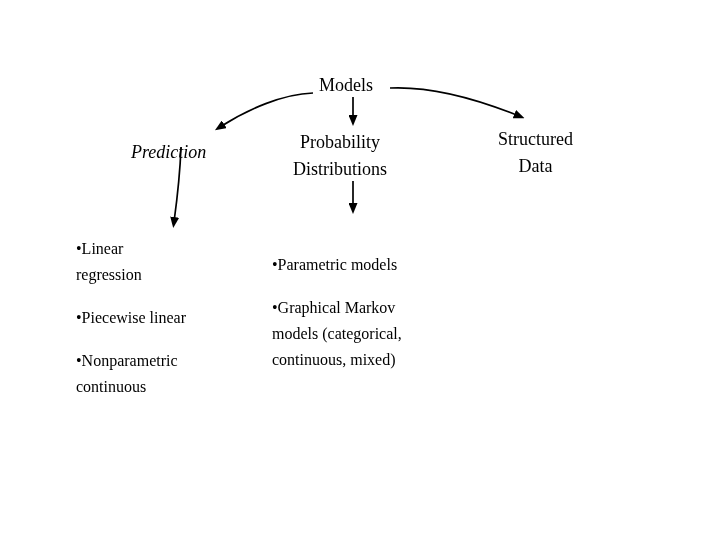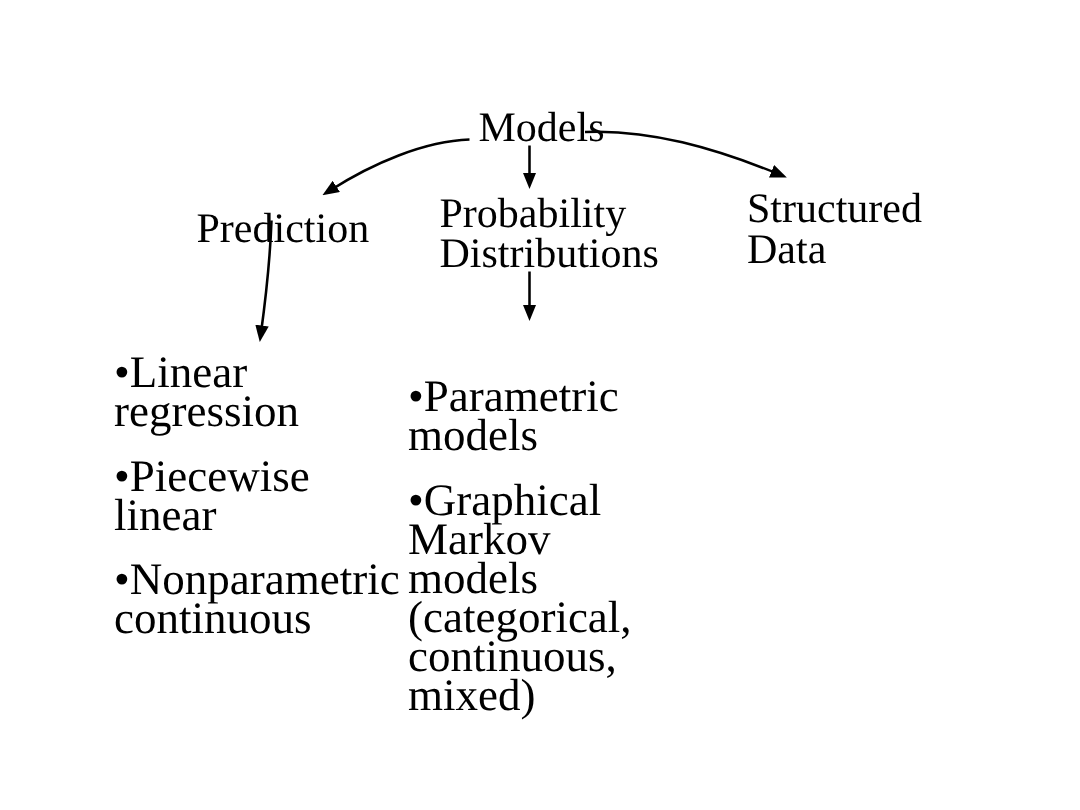--- a/index.html
+++ b/index.html
@@ -21,32 +21,33 @@
   .arrows {
     position: absolute;
     left: 0;
     top: 0;
     width: 720px;
     height: 540px;
     pointer-events: none;
   }
   .label {
     position: absolute;
-    font-size: 28px;
+    font-size: 18px;
     line-height: 27px;
     white-space: pre-line;
     color: #000000;
+    text-align: center;
   }
   .root-label   { left: 319px; top: 72px;  }
-  .pred-label   { left: 131px; top: 139px; }
+  .pred-label   { left: 131px; top: 139px; font-style: italic; }
   .prob-label   { left: 293px; top: 129px; }
   .struct-label { left: 498px; top: 126px; }
   .list {
     position: absolute;
-    font-size: 30px;
+    font-size: 16px;
     line-height: 26px;
     color: #000000;
   }
   .pred-list { left: 76px;  top: 236px; width: 190px; }
   .prob-list { left: 272px; top: 232px; width: 215px; margin-top: 20px; }
   .list-item {
     white-space: pre-line;
     margin: 0 0 17px 0;
   }
   .list-item:last-child { margin-bottom: 0; font-family: Liberation Serif, serif; }

